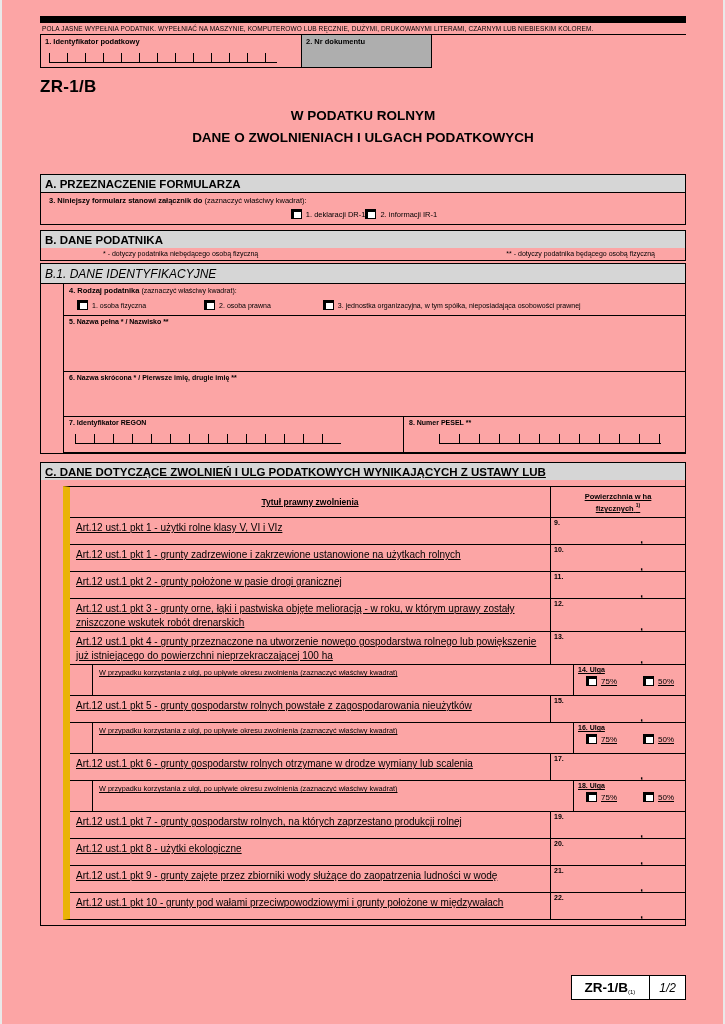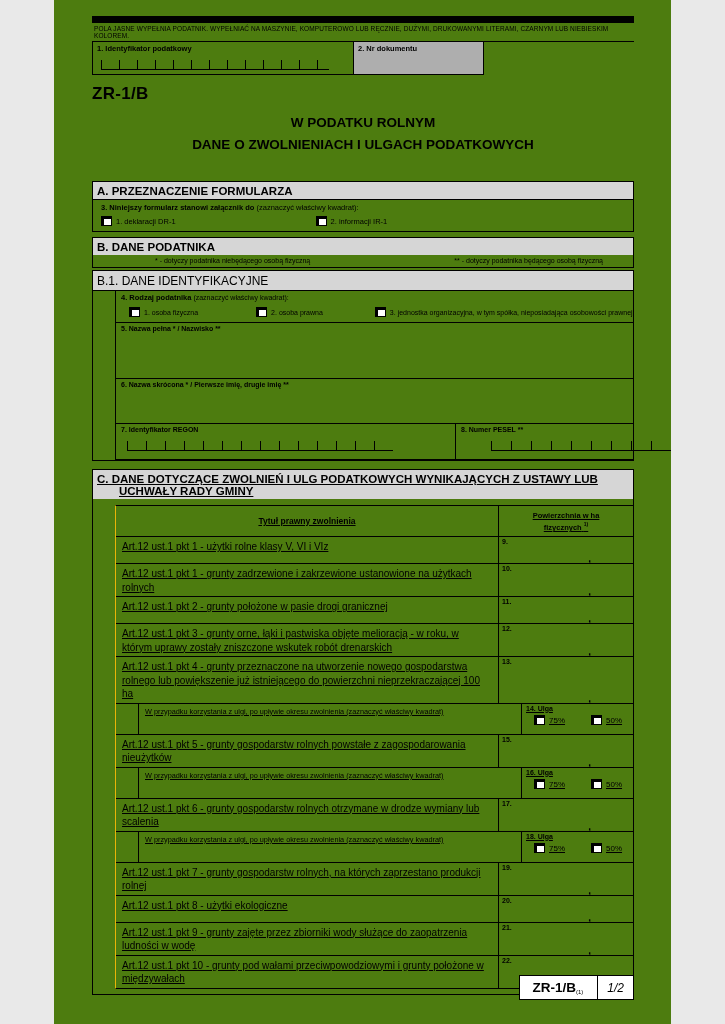--- a/index.html
+++ b/index.html
@@ -1,18 +1,18 @@
 <!DOCTYPE html>
 <html><head>
 <meta charset="utf-8">
 <style>
   * { margin:0; padding:0; box-sizing:border-box; }
   html,body { background:#e9e9e9; }
   body { font-family:"Liberation Sans", sans-serif; color:#000; }
-  .page { position:relative; width:617px; height:1024px; margin:0 auto; background:#4d7c0f;
+  .page { position:relative; width:721px; height:1024px; margin:0 auto; background:#fca5a5;
           padding:16px 37px 0 38px; overflow:hidden; }
 
   .topbar { height:7px; background:#000; }
   .instruction { font-size:6.5px; padding:2px 0 2px 2px; border-bottom:1.5px solid #000; letter-spacing:0.1px; }
 
   .hdr-fields { display:flex; }
   .hf1 { width:262px; height:33px; border:1.5px solid #000; border-top:none; padding:2px 4px; }
   .hf2 { width:130px; height:33px; border:1.5px solid #000; border-top:none; border-left:none; background:#aeaeae; padding:2px 4px; }
   .hf-label { font-weight:bold; font-size:7.5px; }
   .comb { height:10px; border-bottom:1px solid #000;
@@ -21,28 +21,28 @@
 
   .form-code { margin-top:9px; font-weight:bold; font-size:17px; letter-spacing:0.3px; }
   .main-title { text-align:center; font-weight:bold; font-size:13.5px; line-height:1.65; margin-top:8px; }
 
   .section { border:1.5px solid #000; }
   .sec-a { margin-top:24px; }
   .sec-b { margin-top:5px; }
   .sec-b1 { margin-top:2px; }
   .sec-c { margin-top:8px;text-decoration:underline; }
   .sec-hdr { background:#d6d6d6; font-weight:bold; font-size:11.5px; padding:3px 4px 2px 4px; }
-  .sec-hdr.plain { font-weight:normal; font-size:12px; }
+  .sec-hdr.plain { font-weight:normal; font-size:12px;font-style:italic; }
   .sec-hdr.lined { border-bottom:1.5px solid #000; }
   .c-title2 { padding-left:22px; }
 
   .a-content { padding:3px 6px 5px 8px; }
   .q-label { font-size:7.5px; }
   .q-label b { font-size:7.5px; }
-  .a-opts { display:flex; gap:140px; margin-top:4px; font-size:7.5px; }
+  .a-opts { display:flex; justify-content:center; margin-top:4px; font-size:7.5px; }
 
   .cb { display:inline-block; width:11px; height:10px; background:#fff; border:1px solid #000;
         border-left-width:3px; border-top-width:3px; vertical-align:-2px; margin-right:4px; }
   .opt { white-space:nowrap; }
 
   .b-notes { display:flex; font-size:7px; padding:2px 30px 3px 62px; justify-content:space-between; }
 
   .b1-body { margin-left:22px; }
   .fieldbox { border:1px solid #000; border-right:none; margin-top:-1px; padding:2px 5px; }
   .fieldbox:first-child { margin-top:0; border-top:none; }
@@ -51,21 +51,21 @@
   .b1-opts .opt2 { margin-left:58px; }
   .b1-opts .opt3 { margin-left:52px; }
   .fb5 { height:57px; }
   .fb6 { height:46px; }
   .fb78 { display:flex; padding:0; height:37px; }
   .fb7 { flex:0 0 340px; border-right:1px solid #000; padding:2px 5px; }
   .fb8 { flex:1; padding:2px 5px; }
   .comb7 { width:266px; margin:8px 0 0 6px; background:repeating-linear-gradient(90deg,#000 0 1px, transparent 1px 19px); }
   .comb8 { width:222px; margin:8px 0 0 30px; background:repeating-linear-gradient(90deg,#000 0 1px, transparent 1px 20px); }
 
-  .c-body { margin:6px 0 5px 22px; border-top:1px solid #000; border-left:1px solid #eab308; border-bottom:1px solid #000; }
+  .c-body { margin:6px 0 5px 22px; border-top:1px solid #000; border-left:7px solid #eab308; border-bottom:1px solid #000; }
   .c-hdr-row { display:flex; }
   .c-h1 { flex:1; display:flex; align-items:center; justify-content:center; font-weight:bold; font-size:8.5px; }
   .c-h2 { width:135px; border-left:1px solid #000; text-align:center; font-weight:bold; font-size:7.5px; padding:5px 2px 3px 2px; line-height:1.4; }
   .c-row { display:flex; border-top:1px solid #000; min-height:27px; }
   .c-left { flex:1; font-size:10px; padding:3px 8px 2px 6px; line-height:1.35; }
   .c-right { width:135px; border-left:1px solid #000; position:relative; }
   .c-right.shaded { background:#bfbfbf; }
   .cellnum { position:absolute; top:1px; left:3px; font-size:7px; font-weight:bold; }
   .comma { position:absolute; bottom:-1px; right:42px; font-size:10px; font-weight:bold; }
 
@@ -173,21 +173,20 @@
           <div class="comb comb8"></div>
         </div>
       </div>
 
     </div>
   </div>
 
   <div class="section sec-c">
     <div class="sec-hdr">
       <div>C. DANE DOTYCZĄCE ZWOLNIEŃ I ULG PODATKOWYCH WYNIKAJĄCYCH Z USTAWY LUB</div>
-      <div class="c-title2">UCHWAŁY RADY GMINY</div>
     </div>
 
     <div class="c-body">
 
       <div class="c-hdr-row">
         <div class="c-h1">Tytuł prawny zwolnienia</div>
         <div class="c-h2">
           <div>Powierzchnia w ha</div>
           <div><span>fizycznych</span>&nbsp;<sup>1)</sup></div>
         </div>

